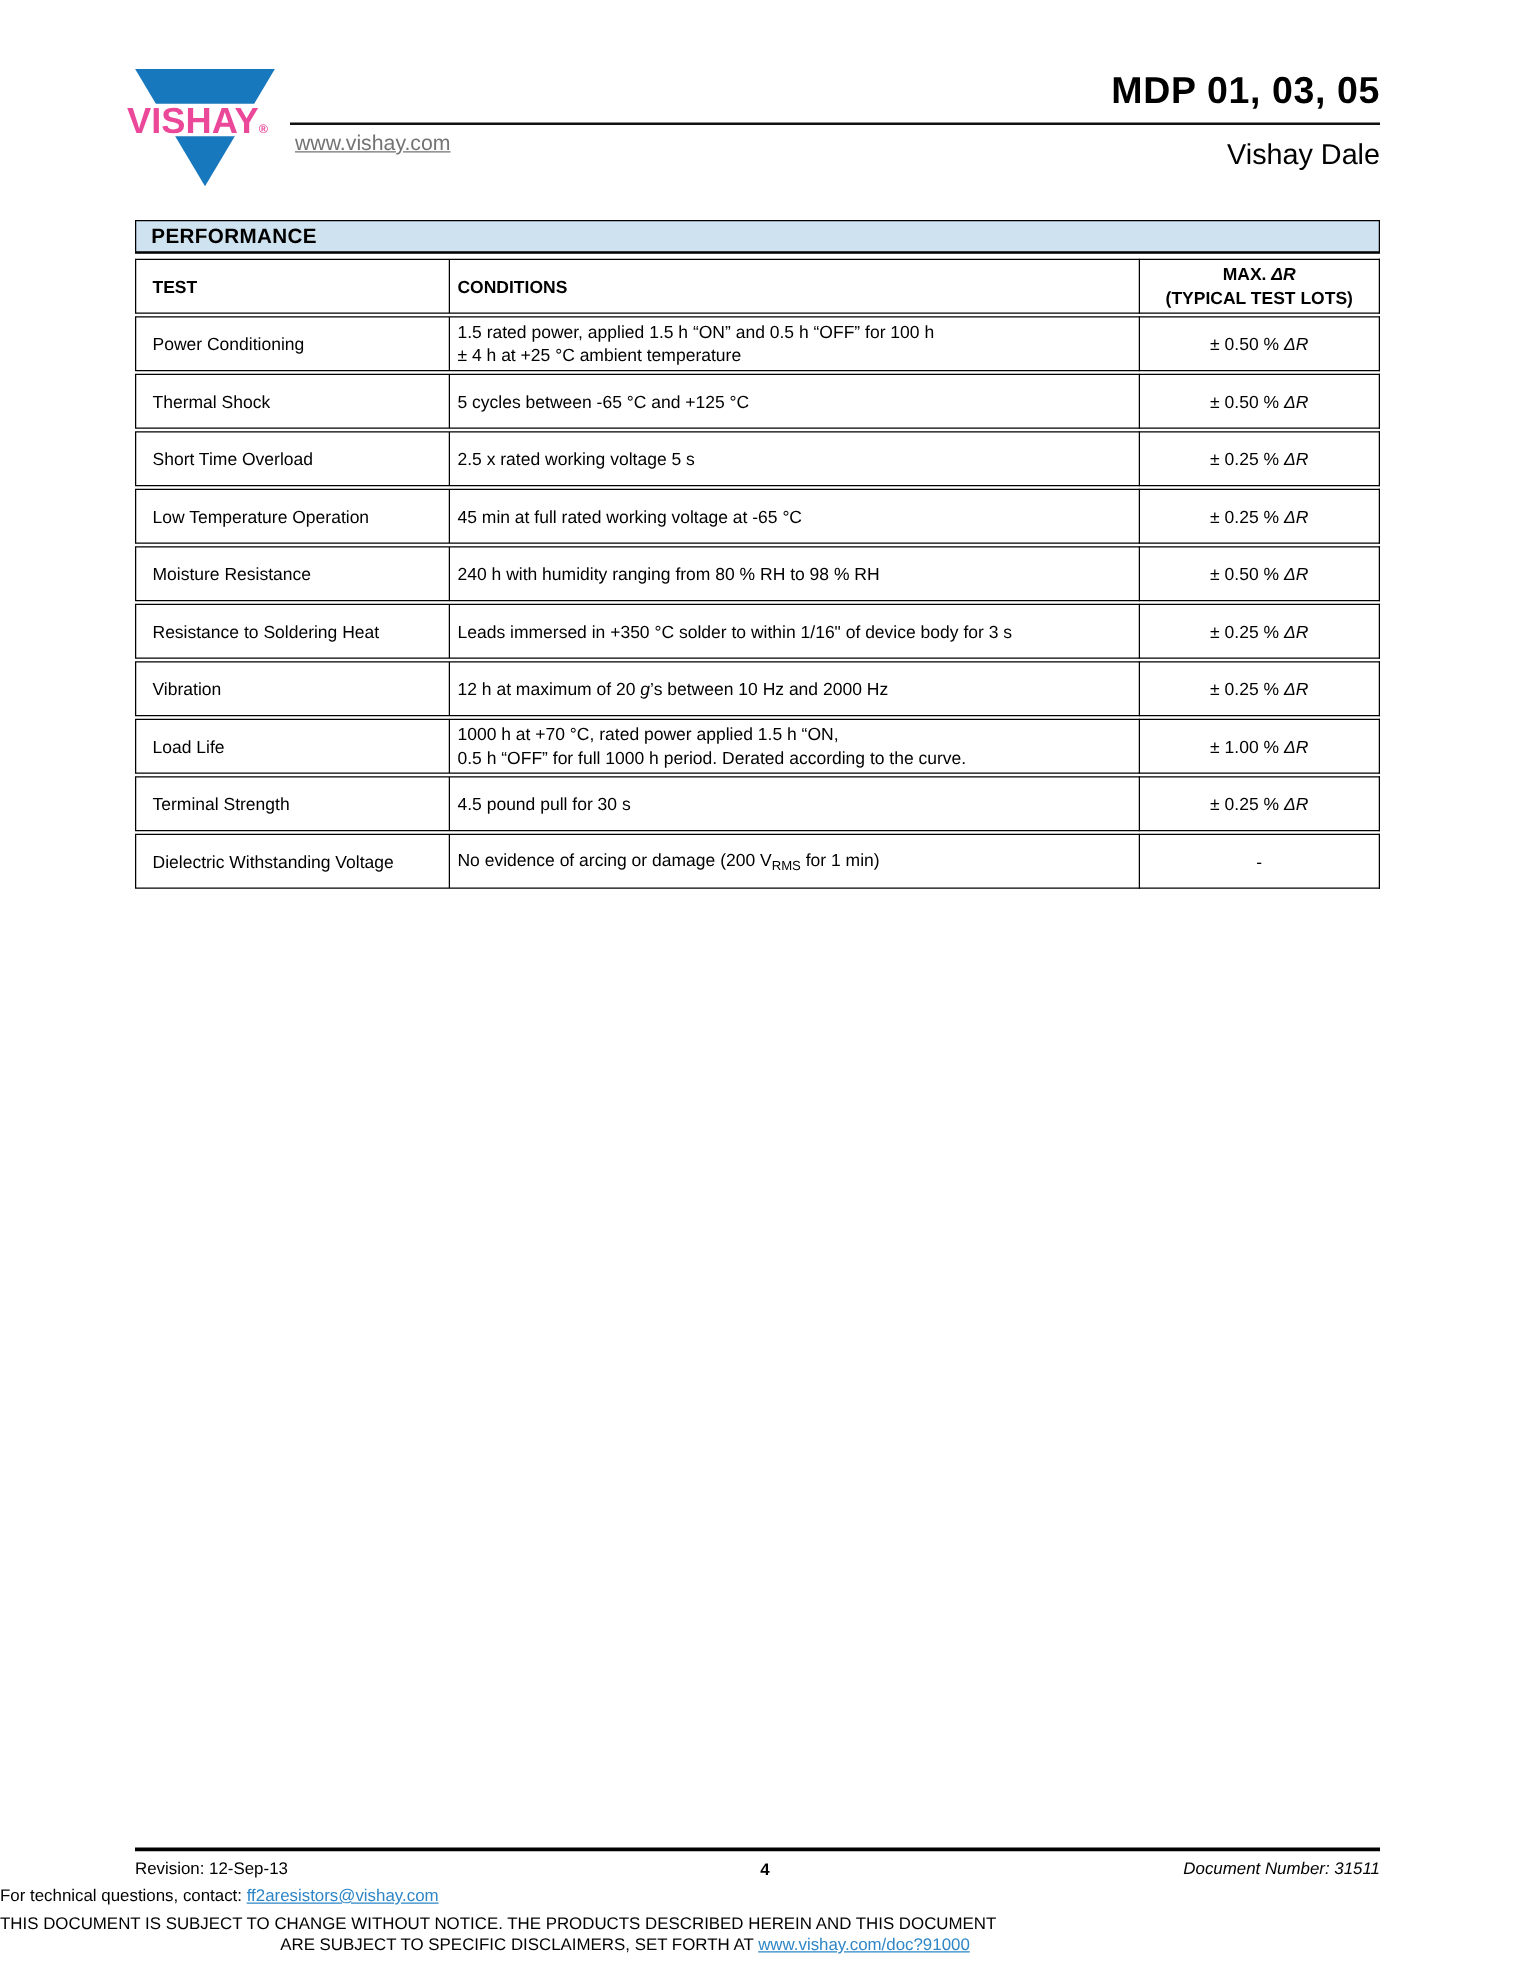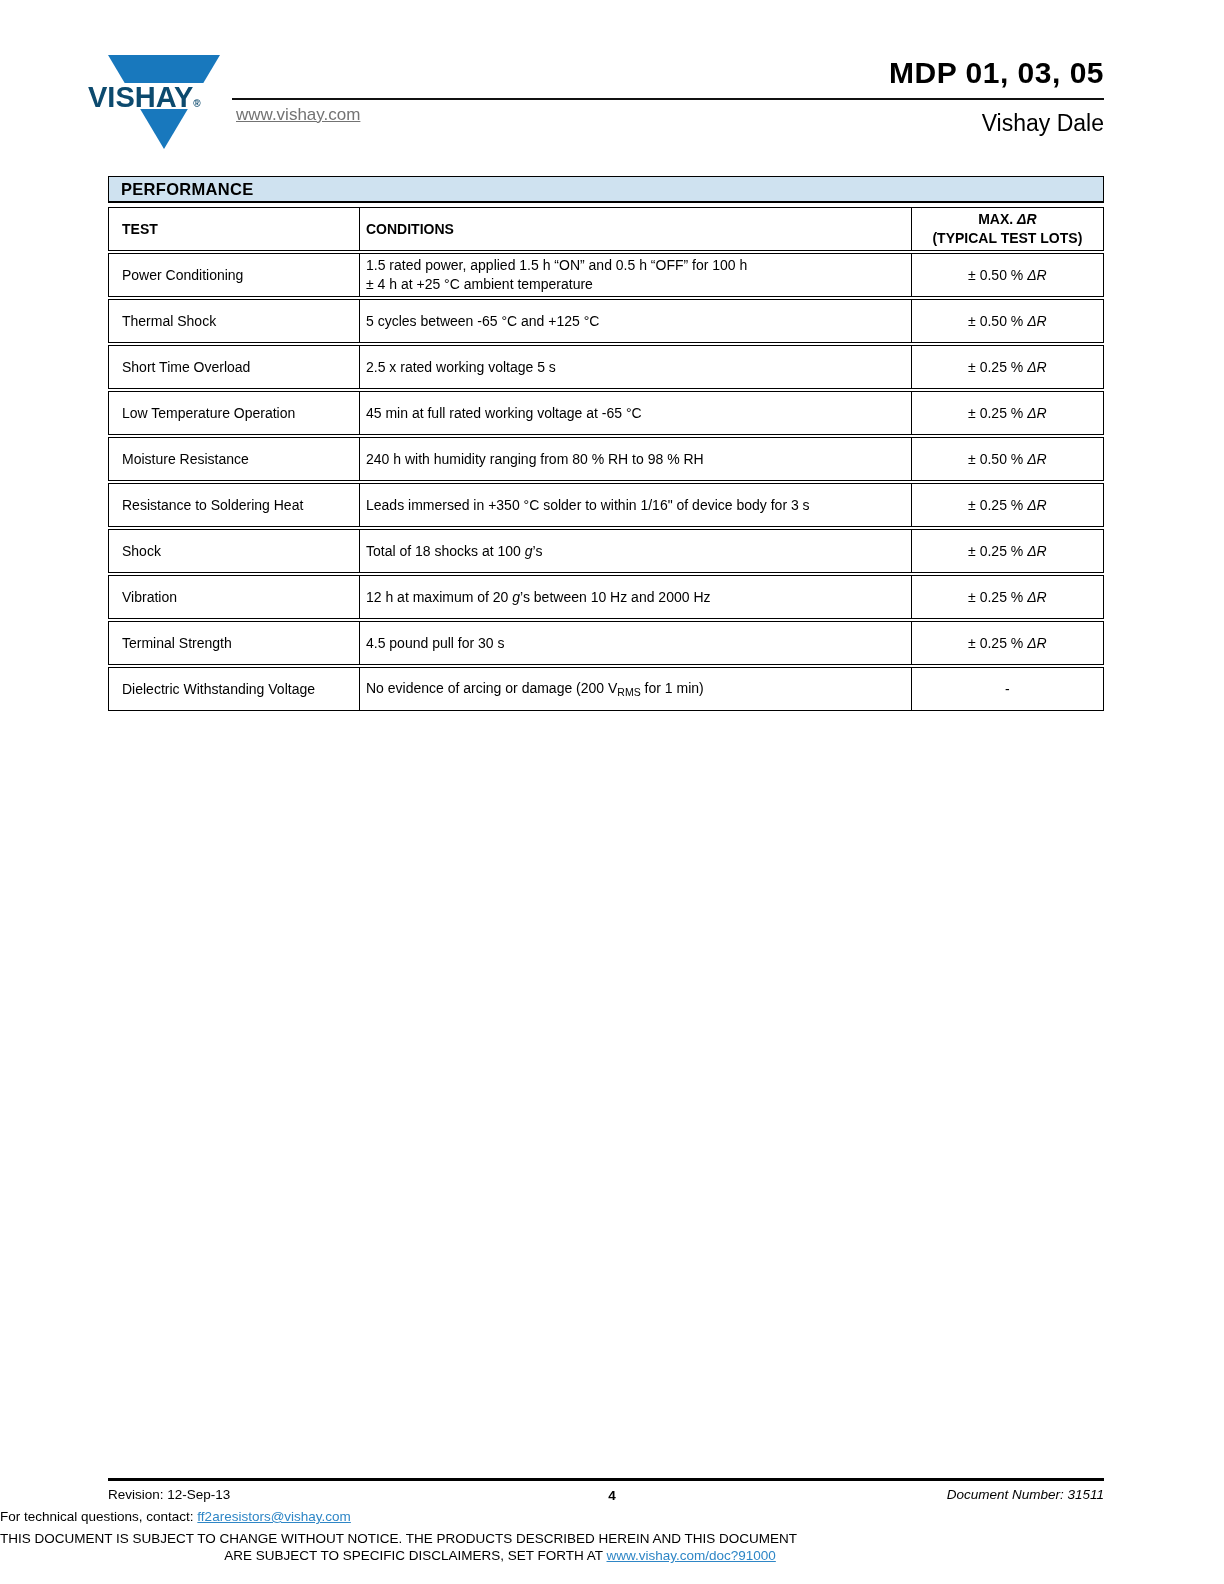--- a/index.html
+++ b/index.html
@@ -21,21 +21,21 @@
     background: #1878bd;
     clip-path: polygon(0 0, 100% 0, 50% 100%);
   }
   .logo-band {
     position: absolute; left: -4px; top: 28px; width: 148px; height: 26px;
     background: #fff;
   }
   .logo-text {
     position: absolute; left: 0; top: 26px; width: 140px;
     font-size: 29px; font-weight: 800; letter-spacing: 0px;
-    color: #0c4a6e; white-space: nowrap;
+    color: #ec4899; text-align: center; white-space: nowrap;
   }
   .logo-text .reg { font-size: 10px; vertical-align: baseline; }
   .header-rule {
     position: absolute; left: 232px; top: 98px; width: 872px; height: 2px;
     background: #111;
   }
   .header-site {
     position: absolute; left: 236px; top: 105px;
     font-size: 17px; text-decoration: none;
   }
@@ -147,28 +147,28 @@
             <td class="c-test">Moisture Resistance</td>
             <td class="c-cond">240 h with humidity ranging from 80 % RH to 98 % RH</td>
             <td class="c-max">± 0.50 % <span class="ital">ΔR</span></td>
           </tr>
           <tr>
             <td class="c-test">Resistance to Soldering Heat</td>
             <td class="c-cond">Leads immersed in +350 °C solder to within 1/16" of device body for 3 s</td>
             <td class="c-max">± 0.25 % <span class="ital">ΔR</span></td>
           </tr>
           <tr>
-            <td class="c-test">Shock</td>
-            <td class="c-cond">Total of 18 shocks at 100 <span class="ital">g</span>’s</td>
+            <td class="c-test">Vibration</td>
+            <td class="c-cond">12 h at maximum of 20 <span class="ital">g</span>’s between 10 Hz and 2000 Hz</td>
             <td class="c-max">± 0.25 % <span class="ital">ΔR</span></td>
           </tr>
           <tr>
-            <td class="c-test">Vibration</td>
-            <td class="c-cond">12 h at maximum of 20 <span class="ital">g</span>’s between 10 Hz and 2000 Hz</td>
-            <td class="c-max">± 0.25 % <span class="ital">ΔR</span></td>
+            <td class="c-test">Load Life</td>
+            <td class="c-cond">1000 h at +70 °C, rated power applied 1.5 h “ON,<br>0.5 h “OFF” for full 1000 h period.  Derated according to the curve.</td>
+            <td class="c-max">± 1.00 % <span class="ital">ΔR</span></td>
           </tr>
           <tr>
             <td class="c-test">Terminal Strength</td>
             <td class="c-cond">4.5 pound pull for 30 s</td>
             <td class="c-max">± 0.25 % <span class="ital">ΔR</span></td>
           </tr>
           <tr>
             <td class="c-test">Dielectric Withstanding Voltage</td>
             <td class="c-cond">No evidence of arcing or damage (200 V<span class="subs">RMS</span> for 1 min)</td>
             <td class="c-max">-</td>

